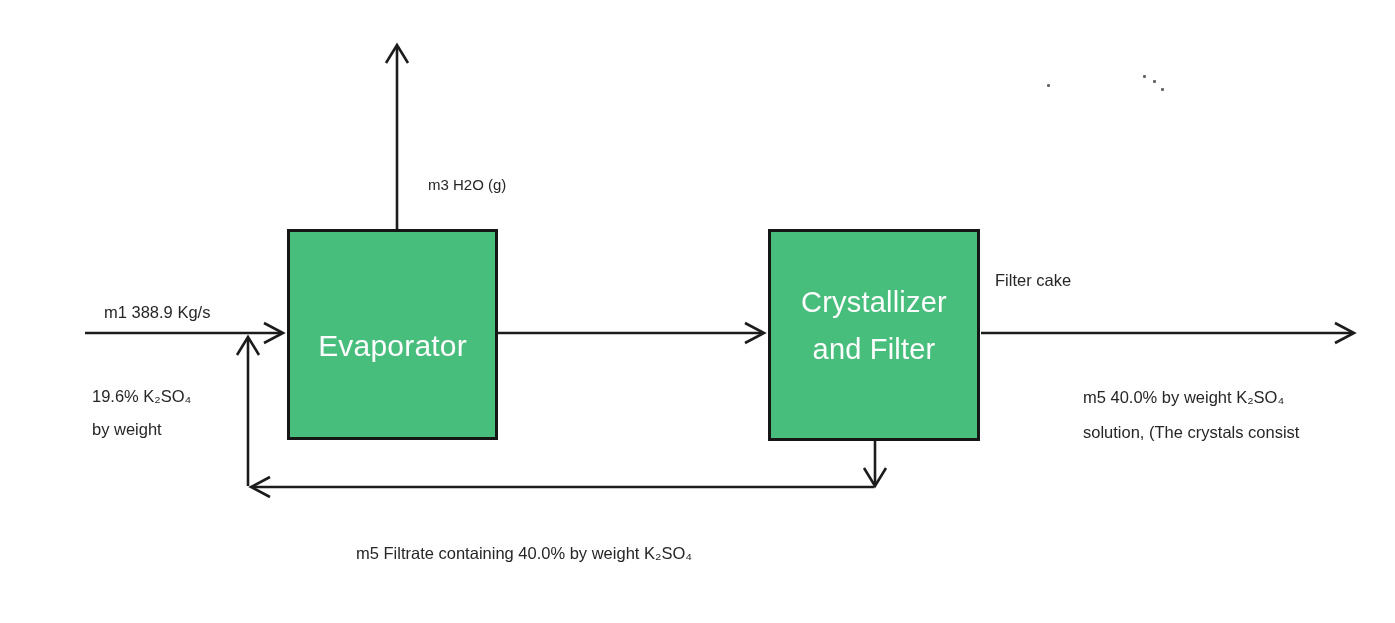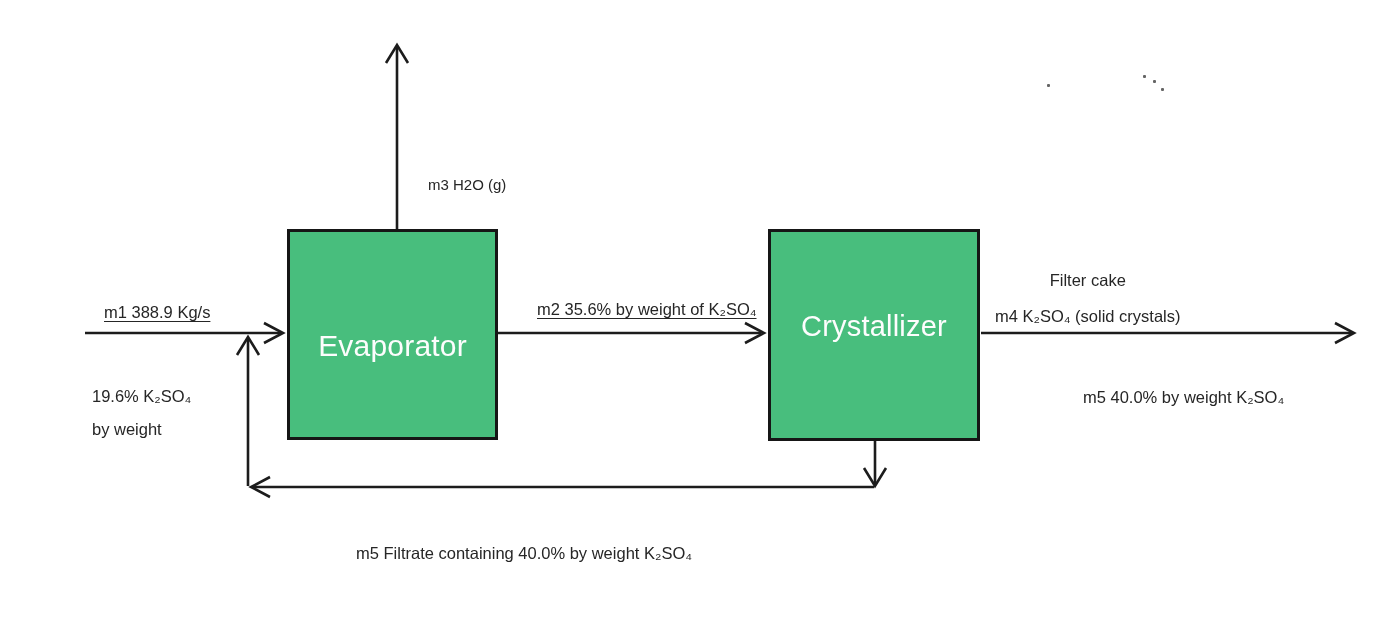--- a/index.html
+++ b/index.html
@@ -37,21 +37,21 @@
   }
   .unit-box .unit-label{
     text-align:center;
     letter-spacing:0.2px;
   }
   #evaporator-box{left:287px;top:229px;width:211px;height:211px;padding-bottom:18px;}
   #evaporator-box .unit-label{font-size:30px;margin-top:40px;}
   #crystallizer-box{left:768px;top:229px;width:212px;height:212px;padding-bottom:18px;}
   #crystallizer-box .unit-label{font-size:29px;line-height:47px;}
   .lbl{position:absolute;font-size:16.5px;white-space:nowrap;}
-  .lbl.underlined{text-decoration:underline;text-underline-offset:3px;}
+  .lbl.underlined{text-underline-offset:3px;}
   .note-evaporated{left:195px;top:88px;width:182px;text-align:center;line-height:35.5px;}
   .m3-label{left:428px;top:144px;font-size:15px;margin-top:32px;}
   .m1-label{left:104px;top:303px;}
   .feed-comp{left:92px;top:380px;line-height:33px;}
   .m2-label{left:537px;top:300px;}
   .product-cake{left:995px;top:263px;line-height:35.5px;text-align:center;}
   .product-note{left:1083px;top:380px;line-height:34.5px;}
   .recycle-label{left:356px;top:544px;}
   .speck{position:absolute;width:3px;height:3px;background:#4a4a4a;opacity:.85;border-radius:1px;}
   .speck.s1{left:1047px;top:84px;}
@@ -95,41 +95,41 @@
       <path d="M237 355 L248 337 L259 355"></path>
     </g>
   </svg>
 
   <div class="unit-box" id="evaporator-box">
     <div class="unit-label">Evaporator</div>
   </div>
 
   <div class="unit-box" id="crystallizer-box">
     <div class="unit-label">Crystallizer</div>
+    <div class="unit-label">and Filter</div>
   </div>
 
 
   <div class="lbl m3-label">m3 H2O (g)</div>
 
   <div class="lbl underlined m1-label">m1 388.9 Kg/s</div>
 
   <div class="lbl feed-comp">
     <div>19.6% K₂SO₄</div>
     <div>by weight</div>
   </div>
 
-  <div class="lbl underlined m2-label">m2 35.6% by weight of K₂SO₄</div>
 
   <div class="lbl product-cake">
     <div>Filter cake</div>
-    <div>m4 K₂SO₄ (solid crystals)</div>
   </div>
 
   <div class="lbl product-note">
     <div>m5 40.0% by weight K₂SO₄</div>
+    <div>solution, (The crystals consist</div>
   </div>
 
   <div class="lbl recycle-label">m5 Filtrate containing 40.0% by weight K₂SO₄</div>
 
   <div class="speck s1"></div>
   <div class="speck s2"></div>
   <div class="speck s3"></div>
   <div class="speck s4"></div>
 
 </div>

